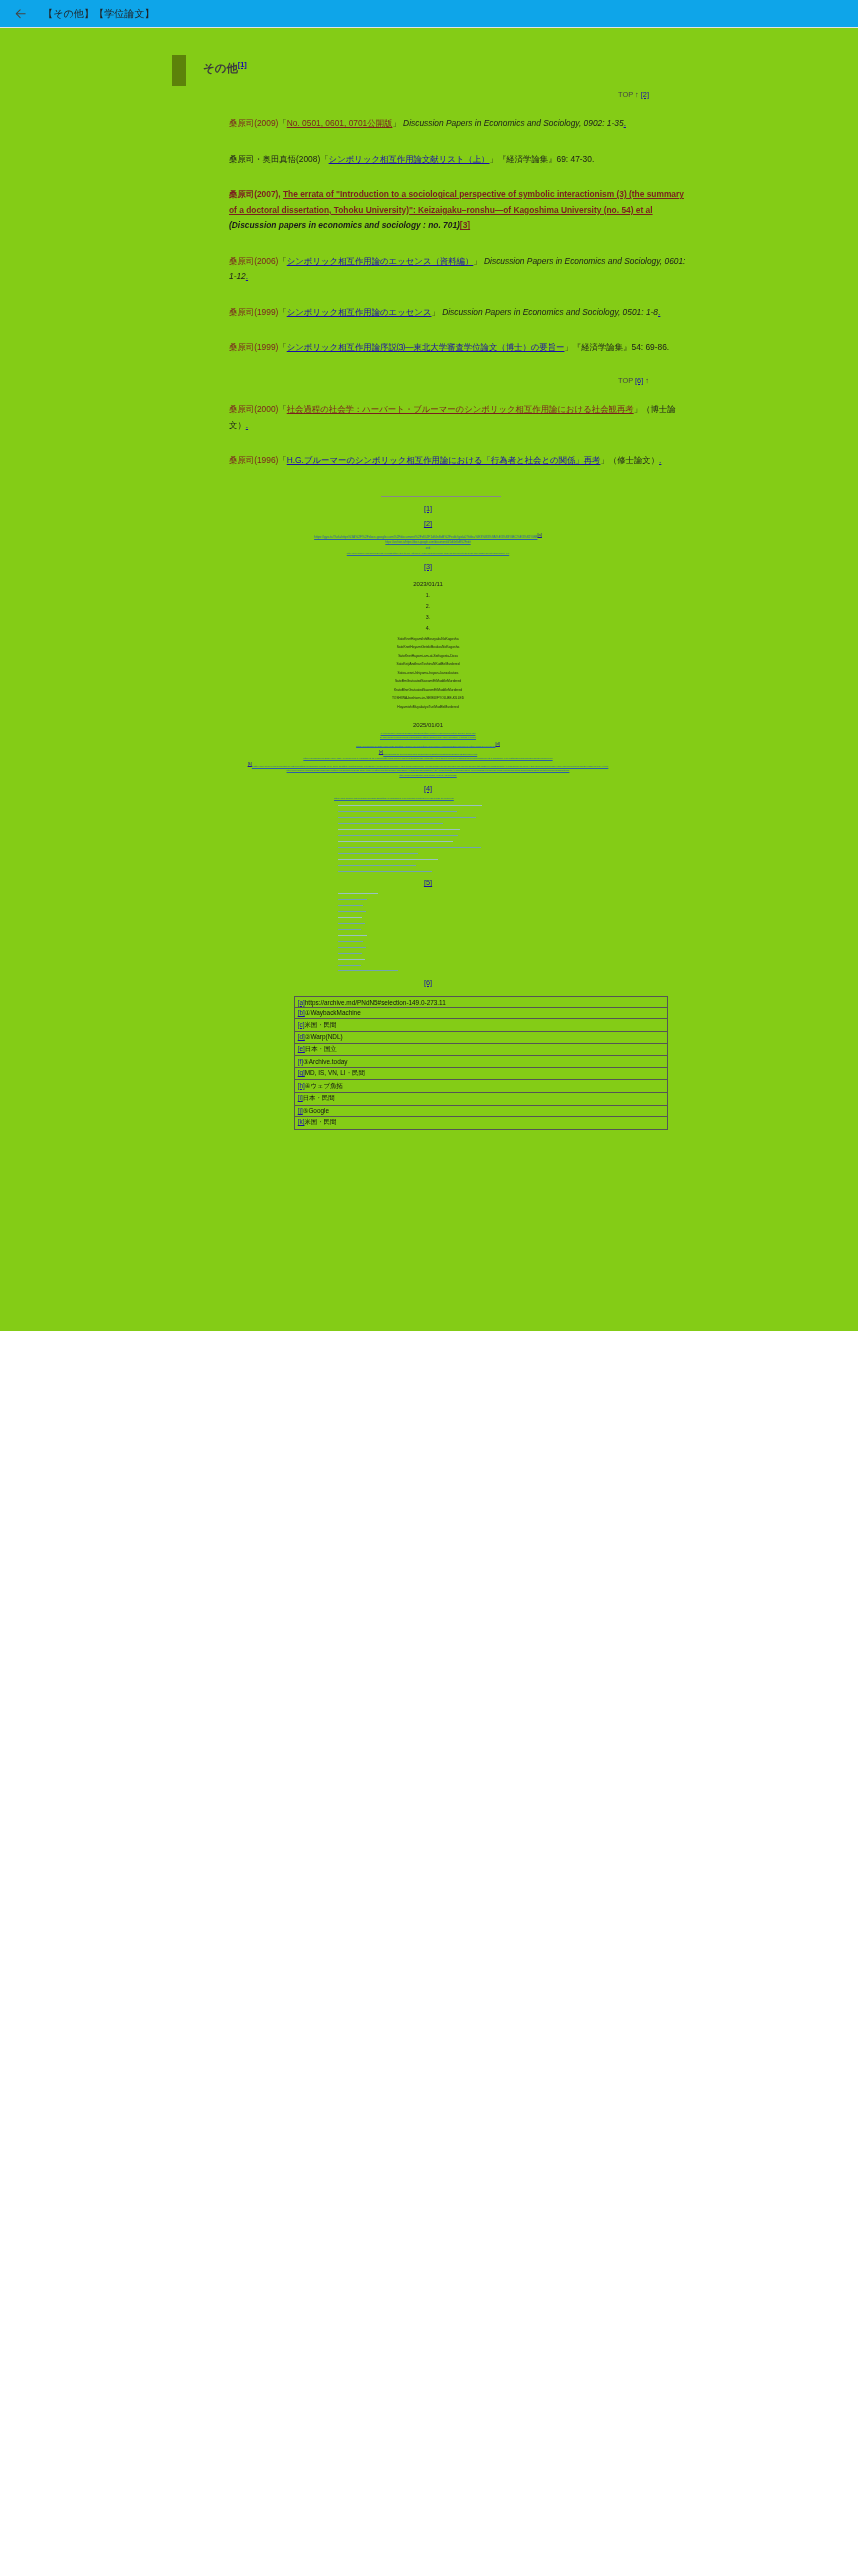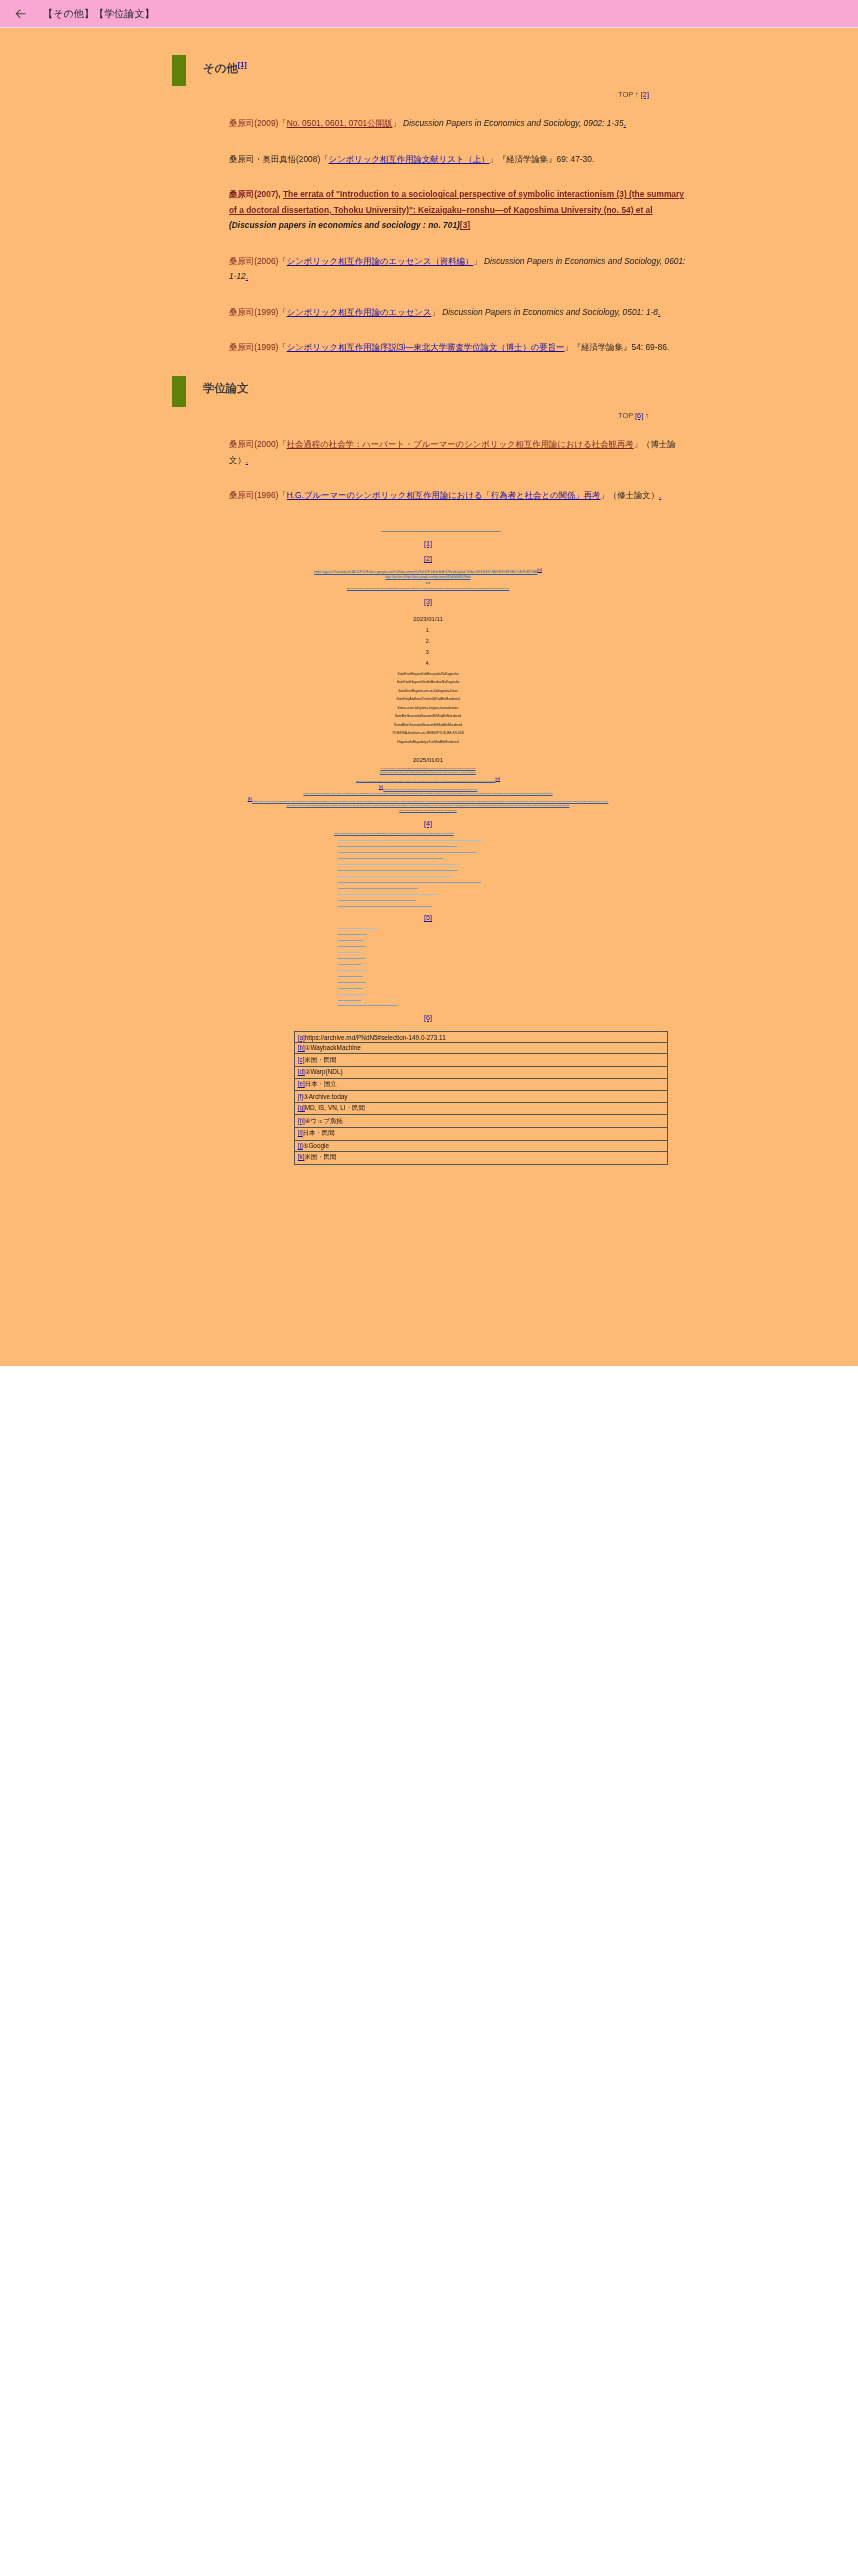--- a/index.html
+++ b/index.html
@@ -12,21 +12,21 @@
   body {
     width: 859px;
     min-height: 2576px;
     position: relative;
     overflow-x: hidden;
   }
 
   
   .appbar {
     height: 28px;
-    background: #f9a8d4;
+    background: #0ea5e9;
     border-bottom: 0.7px solid #e3e3e3;
     display: flex;
     align-items: center;
     padding: 0 0 0 9.4px;
     position: relative;
     z-index: 5;
   }
   .back-btn {
     width: 23px; height: 23px;
     display: flex; align-items: center; justify-content: center;
@@ -40,21 +40,21 @@
     color: #202124;
     letter-spacing: .01em;
     white-space: nowrap;
   }
 
   
   .doc {
     position: relative;
     width: 859px;
     padding-top: 14.7px;
-    background: #fdba74;
+    background: #84cc16;
   }
   .page {
     width: 522px;
     margin: 0 auto 0 167px;
     position: relative;
   }
 
   
   .section-head {
     display: flex;
@@ -240,24 +240,20 @@
         </p>
 
 
         <p class="cite">
           <span class="author">桑原司(1999)</span><span>「</span><a href="#" class="blue">シンボリック相互作用論序説⑶―東北大学審査学位論文（博士）の要旨ー</a><span>」</span><span>『経済学論集』54: 69-86.</span>
         </p>
       </div>
     </div>
 
     <div>
-      <div class="section-head">
-        <div class="green-bar"></div>
-        <h2>学位論文</h2>
-      </div>
       <div class="toprow">
         <span>TOP</span>
         <a href="#">[6]</a> ↑
       </div>
 
       <div class="cites">
         <p class="cite">
           <span class="author">桑原司(2000)</span><span>「</span><a href="#">社会過程の社会学：ハーバート・ブルーマーのシンボリック相互作用論における社会観再考</a><span>」</span><span>（博士論文）</span><a href="#" class="dotlink">.</a>
         </p>
 

